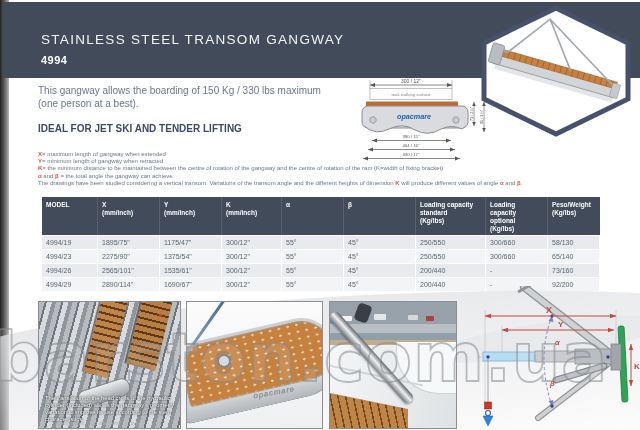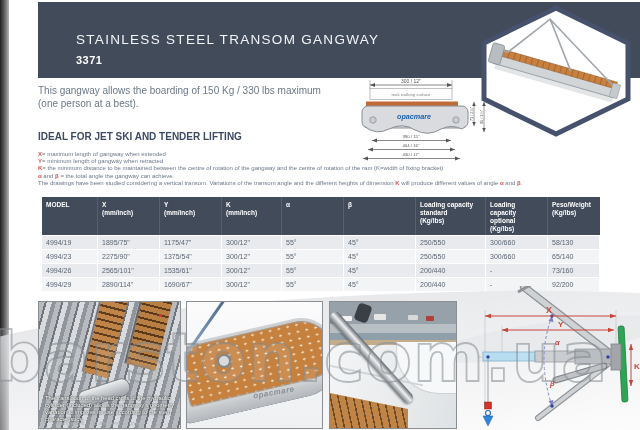--- a/index.html
+++ b/index.html
@@ -2,30 +2,30 @@
 <html><head>
 <meta charset="utf-8">
 <style>
   html,body{margin:0;padding:0;background:#fff;}
   .page{position:relative;width:640px;height:430px;background:#fff;overflow:hidden;
         font-family:"Liberation Sans",sans-serif;}
   
   .edge{position:absolute;left:0;top:0;width:9px;height:430px;
         background:linear-gradient(90deg,#202020,#6f6f6f 60%,#b5b5b5);}
   
-  .header{position:absolute;left:3px;top:2px;right:0;height:76px;background:#414b5a;margin-left:35px;}
+  .header{position:absolute;left:3px;top:2px;right:0;height:76px;background:#414b5a;}
   .title{position:absolute;left:38px;top:30px;color:#f3f5f7;font-size:13.5px;
          letter-spacing:1.3px;font-weight:400;}
   .model{position:absolute;left:38px;top:52px;color:#ffffff;font-size:11px;font-weight:bold;
          letter-spacing:.5px;}
   
   .hexwrap{position:absolute;left:477px;top:5px;width:158px;height:132px;}
   
   .intro{position:absolute;left:38px;top:84px;width:320px;color:#6b7888;font-size:10px;line-height:13px;}
-  .intro .strong{color:#3d4a63;font-weight:bold;margin-top:20px;}
+  .intro .strong{color:#3d4a63;font-weight:bold;margin-top:12px;}
   
   .secdiag{position:absolute;left:356px;top:76px;width:138px;height:97px;}
   svg text{font-family:"Liberation Sans",sans-serif;}
   
   .legend{position:absolute;left:38px;top:151px;width:570px;}
   .lg-line{font-size:6px;line-height:7.2px;color:#6a7788;white-space:nowrap;}
   .lg-sym{color:#d9534f;font-weight:bold;}
   
   .spec-table{position:absolute;left:42px;top:197px;width:558px;}
   .t-head,.t-row{display:grid;grid-template-columns:56px 62px 62px 60px 62px 72px 70px 62px 52px;}
@@ -101,21 +101,21 @@
 </style>
 </head>
 <body>
 
 <div class="page">
 
   <div class="edge"></div>
 
   <div class="header">
     <div class="title">STAINLESS STEEL TRANSOM GANGWAY</div>
-    <div class="model">3371</div>
+    <div class="model">4994</div>
   </div>
 
   <div class="hexwrap">
     <svg width="158" height="132" viewBox="0 0 158 132">
       <polygon points="79,3 151,38 151,94 79,129 7,94 7,38" fill="#ffffff" stroke="#46516b" stroke-width="5"></polygon>
       <g transform="rotate(16 79 70)">
         <rect x="18" y="76" width="122" height="5" fill="#e3e5e7"></rect>
         <rect x="16" y="64" width="124" height="12" fill="#d2d5d8" stroke="#9aa0a5" stroke-width="1"></rect>
         <rect x="16" y="60" width="124" height="7" fill="#c9803f" stroke="#8a5a2c" stroke-width="0.5"></rect>
         <path d="M22,60v7M28,60v7M34,60v7M40,60v7M46,60v7M52,60v7M58,60v7M64,60v7M70,60v7M76,60v7M82,60v7M88,60v7M94,60v7M100,60v7M106,60v7M112,60v7M118,60v7M124,60v7M130,60v7M136,60v7" stroke="#8a5a2c" stroke-width="0.6"></path>

